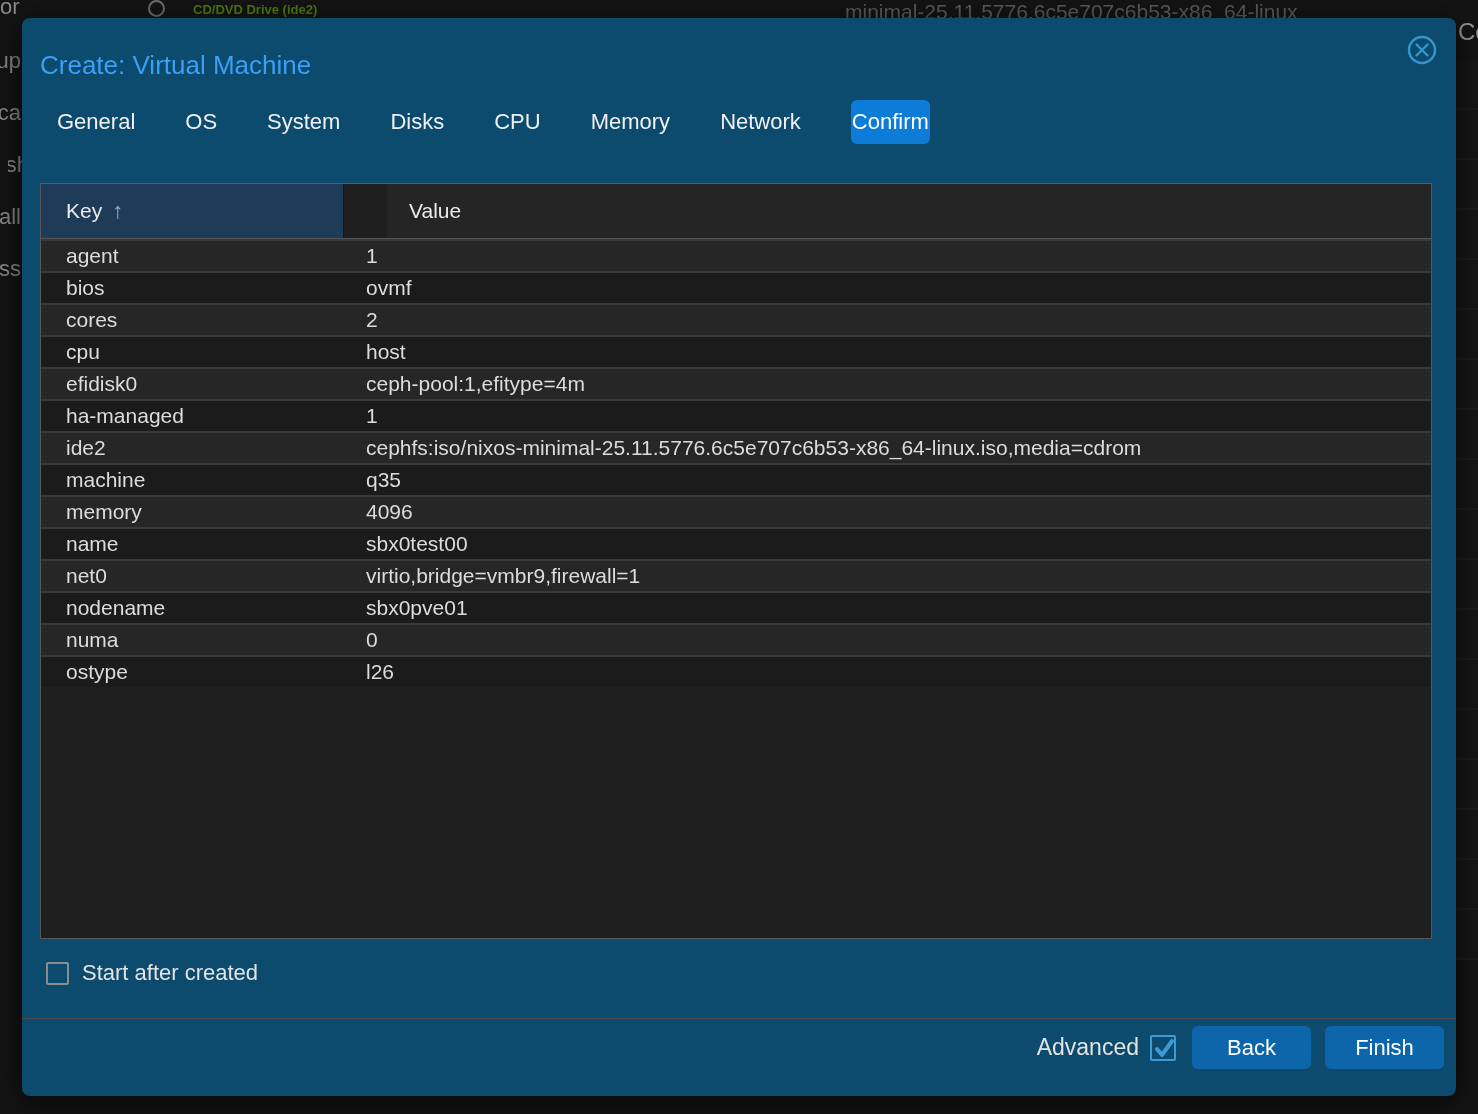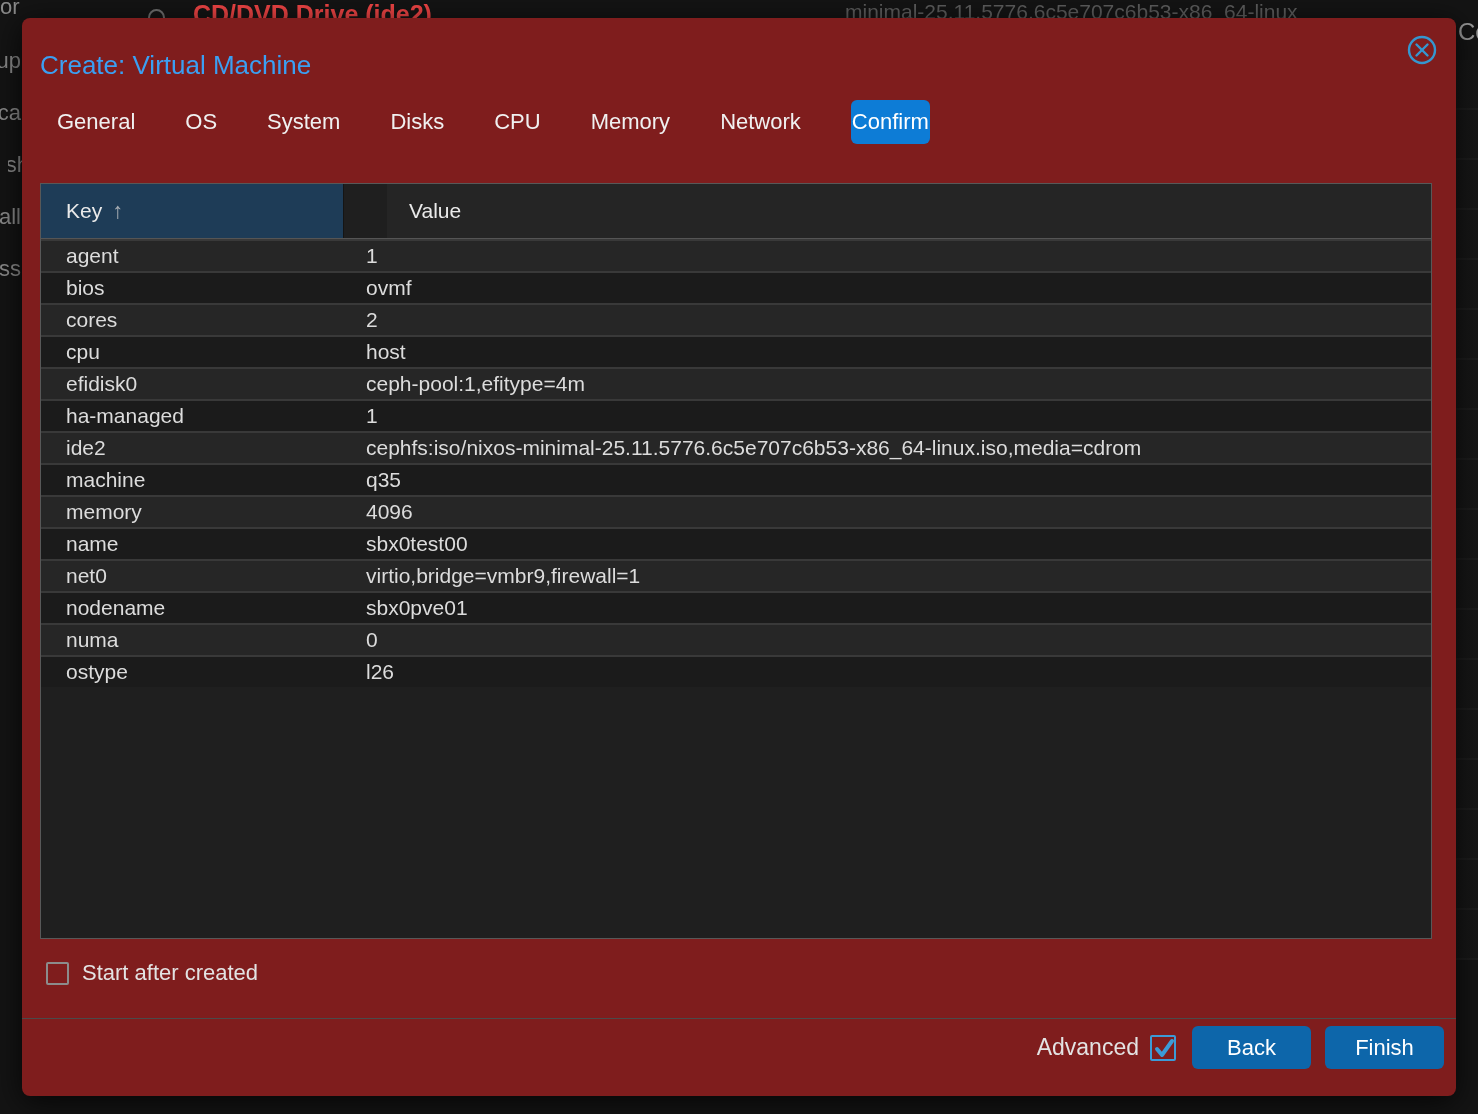--- a/index.html
+++ b/index.html
@@ -5,37 +5,37 @@
   * { margin:0; padding:0; box-sizing:border-box; }
   html,body { width:1478px; height:1114px; overflow:hidden; }
   body {
     font-family:"Liberation Sans","DejaVu Sans",sans-serif;
     background:#141414; position:relative; color:#dcdcdc;
   }
 
   
   .bg-fragment { position:absolute; color:#8b8b8b; font-size:22px; white-space:nowrap; z-index:1; }
   .bg-left { width:21px; overflow:hidden; direction:rtl; text-align:left; left:0; }
-  .bg-toprow { top:0; left:148px; color:#ef4444; font-size:25px; font-weight:bold; z-index:1;text-align:center; }
+  .bg-toprow { top:0; left:148px; color:#4d7c0f; font-size:13px; font-weight:bold; z-index:1;text-align:center; }
   .bg-toprow .radio-circ {
     display:inline-block; width:17px; height:17px; border:2px solid #6f6f6f;
     border-radius:50%; vertical-align:-3px; margin-right:28px;
   }
   .bg-topiso { top:0; left:845px; color:#5d5d5d; font-size:21px; z-index:1; }
   .bg-topright { top:18px; left:1458px; color:#9a9a9a; font-size:24px; z-index:1; }
   .bg-rightstrip {
     position:absolute; right:0; top:60px; width:22px; height:900px; z-index:1;
     background:repeating-linear-gradient(to bottom,#181818 0 48px,#222 48px 50px);
     opacity:.6;
   }
 
   
   .dialog {
     position:absolute; left:22px; top:18px; width:1434px; height:1078px;
-    background:#7f1d1d; border-radius:8px; z-index:5;
+    background:#0c4a6e; border-radius:8px; z-index:5;
     box-shadow:0 6px 30px rgba(0,0,0,.75);
   }
   .dlg-title {
     position:absolute; left:18px; top:32px; font-size:26px; color:#3b9ff2;
   }
   .close-btn { position:absolute; left:1384px; top:16px; width:32px; height:32px; cursor:pointer; }
 
   
   .tabs { position:absolute; left:35px; top:82px; height:44px; display:flex; gap:50px; align-items:center; }
   .tab { font-size:22px; color:#f0f0f0; padding:9px 0; cursor:pointer; }

